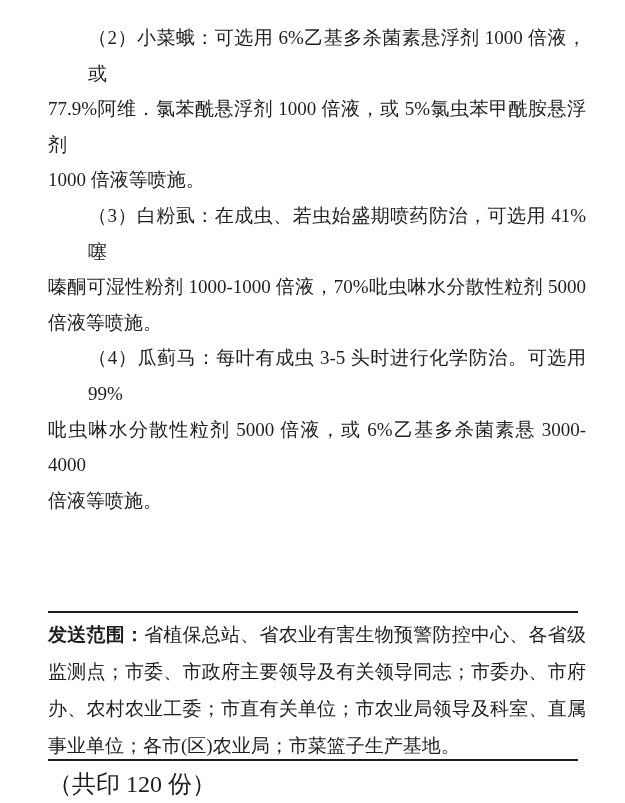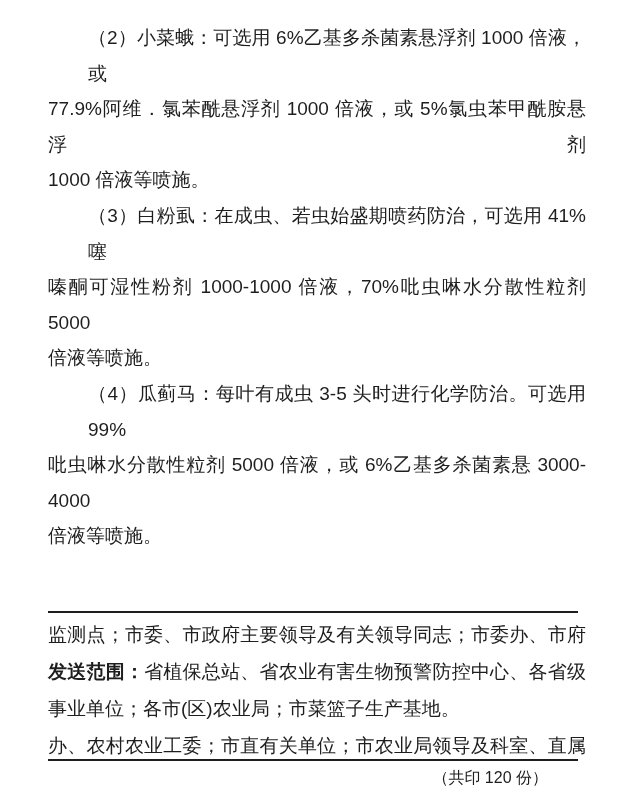--- a/index.html
+++ b/index.html
@@ -5,21 +5,21 @@
   html, body {
     margin: 0;
     padding: 0;
     background: #ffffff;
   }
   .page {
     position: relative;
     width: 625px;
     height: 803px;
     background: #ffffff;
-    font-family: Liberation Sans, sans-serif;
+    font-family: Liberation Serif, serif;
     color: #1e1e1e;
     overflow: hidden;
   }
   
   .body-text {
     position: absolute;
     top: 20px;
     left: 48px;
     width: 538px;
     font-size: 19px;
@@ -52,22 +52,21 @@
     width: 538px;
     font-size: 19px;
     line-height: 37px;
   }
   .footer-label { font-weight: bold; }
   .print-count {
     position: absolute;
     top: 768px;
     left: 48px;
     width: 500px;
-    font-size: 16px;
-    text-align: right;
+    font-size: 24px;
   }
 </style>
 </head>
 <body>
 
 <div class="page">
 
   <div class="body-text">
 
     <p class="para">
@@ -87,25 +86,25 @@
       <span class="line jl">吡虫啉水分散性粒剂 5000 倍液，或 6%乙基多杀菌素悬 3000-4000</span>
       <span class="line">倍液等喷施。</span>
     </p>
 
 
   </div>
 
   <div class="rule rule-top"></div>
 
   <div class="footer">
-    <div class="line jl">监测点；市委、市政府主要领导及有关领导同志；市委办、市府</div>
     <div class="line jl">
       <span class="footer-label">发送范围：</span><span>省植保总站、省农业有害生物预警防控中心、各省级</span>
     </div>
+    <div class="line jl">监测点；市委、市政府主要领导及有关领导同志；市委办、市府</div>
+    <div class="line jl">办、农村农业工委；市直有关单位；市农业局领导及科室、直属</div>
     <div class="line">事业单位；各市(区)农业局；市菜篮子生产基地。</div>
-    <div class="line jl">办、农村农业工委；市直有关单位；市农业局领导及科室、直属</div>
   </div>
 
   <div class="rule rule-bottom"></div>
 
   <div class="print-count">（共印 120 份）</div>
 
 </div>
 
 </body></html>

